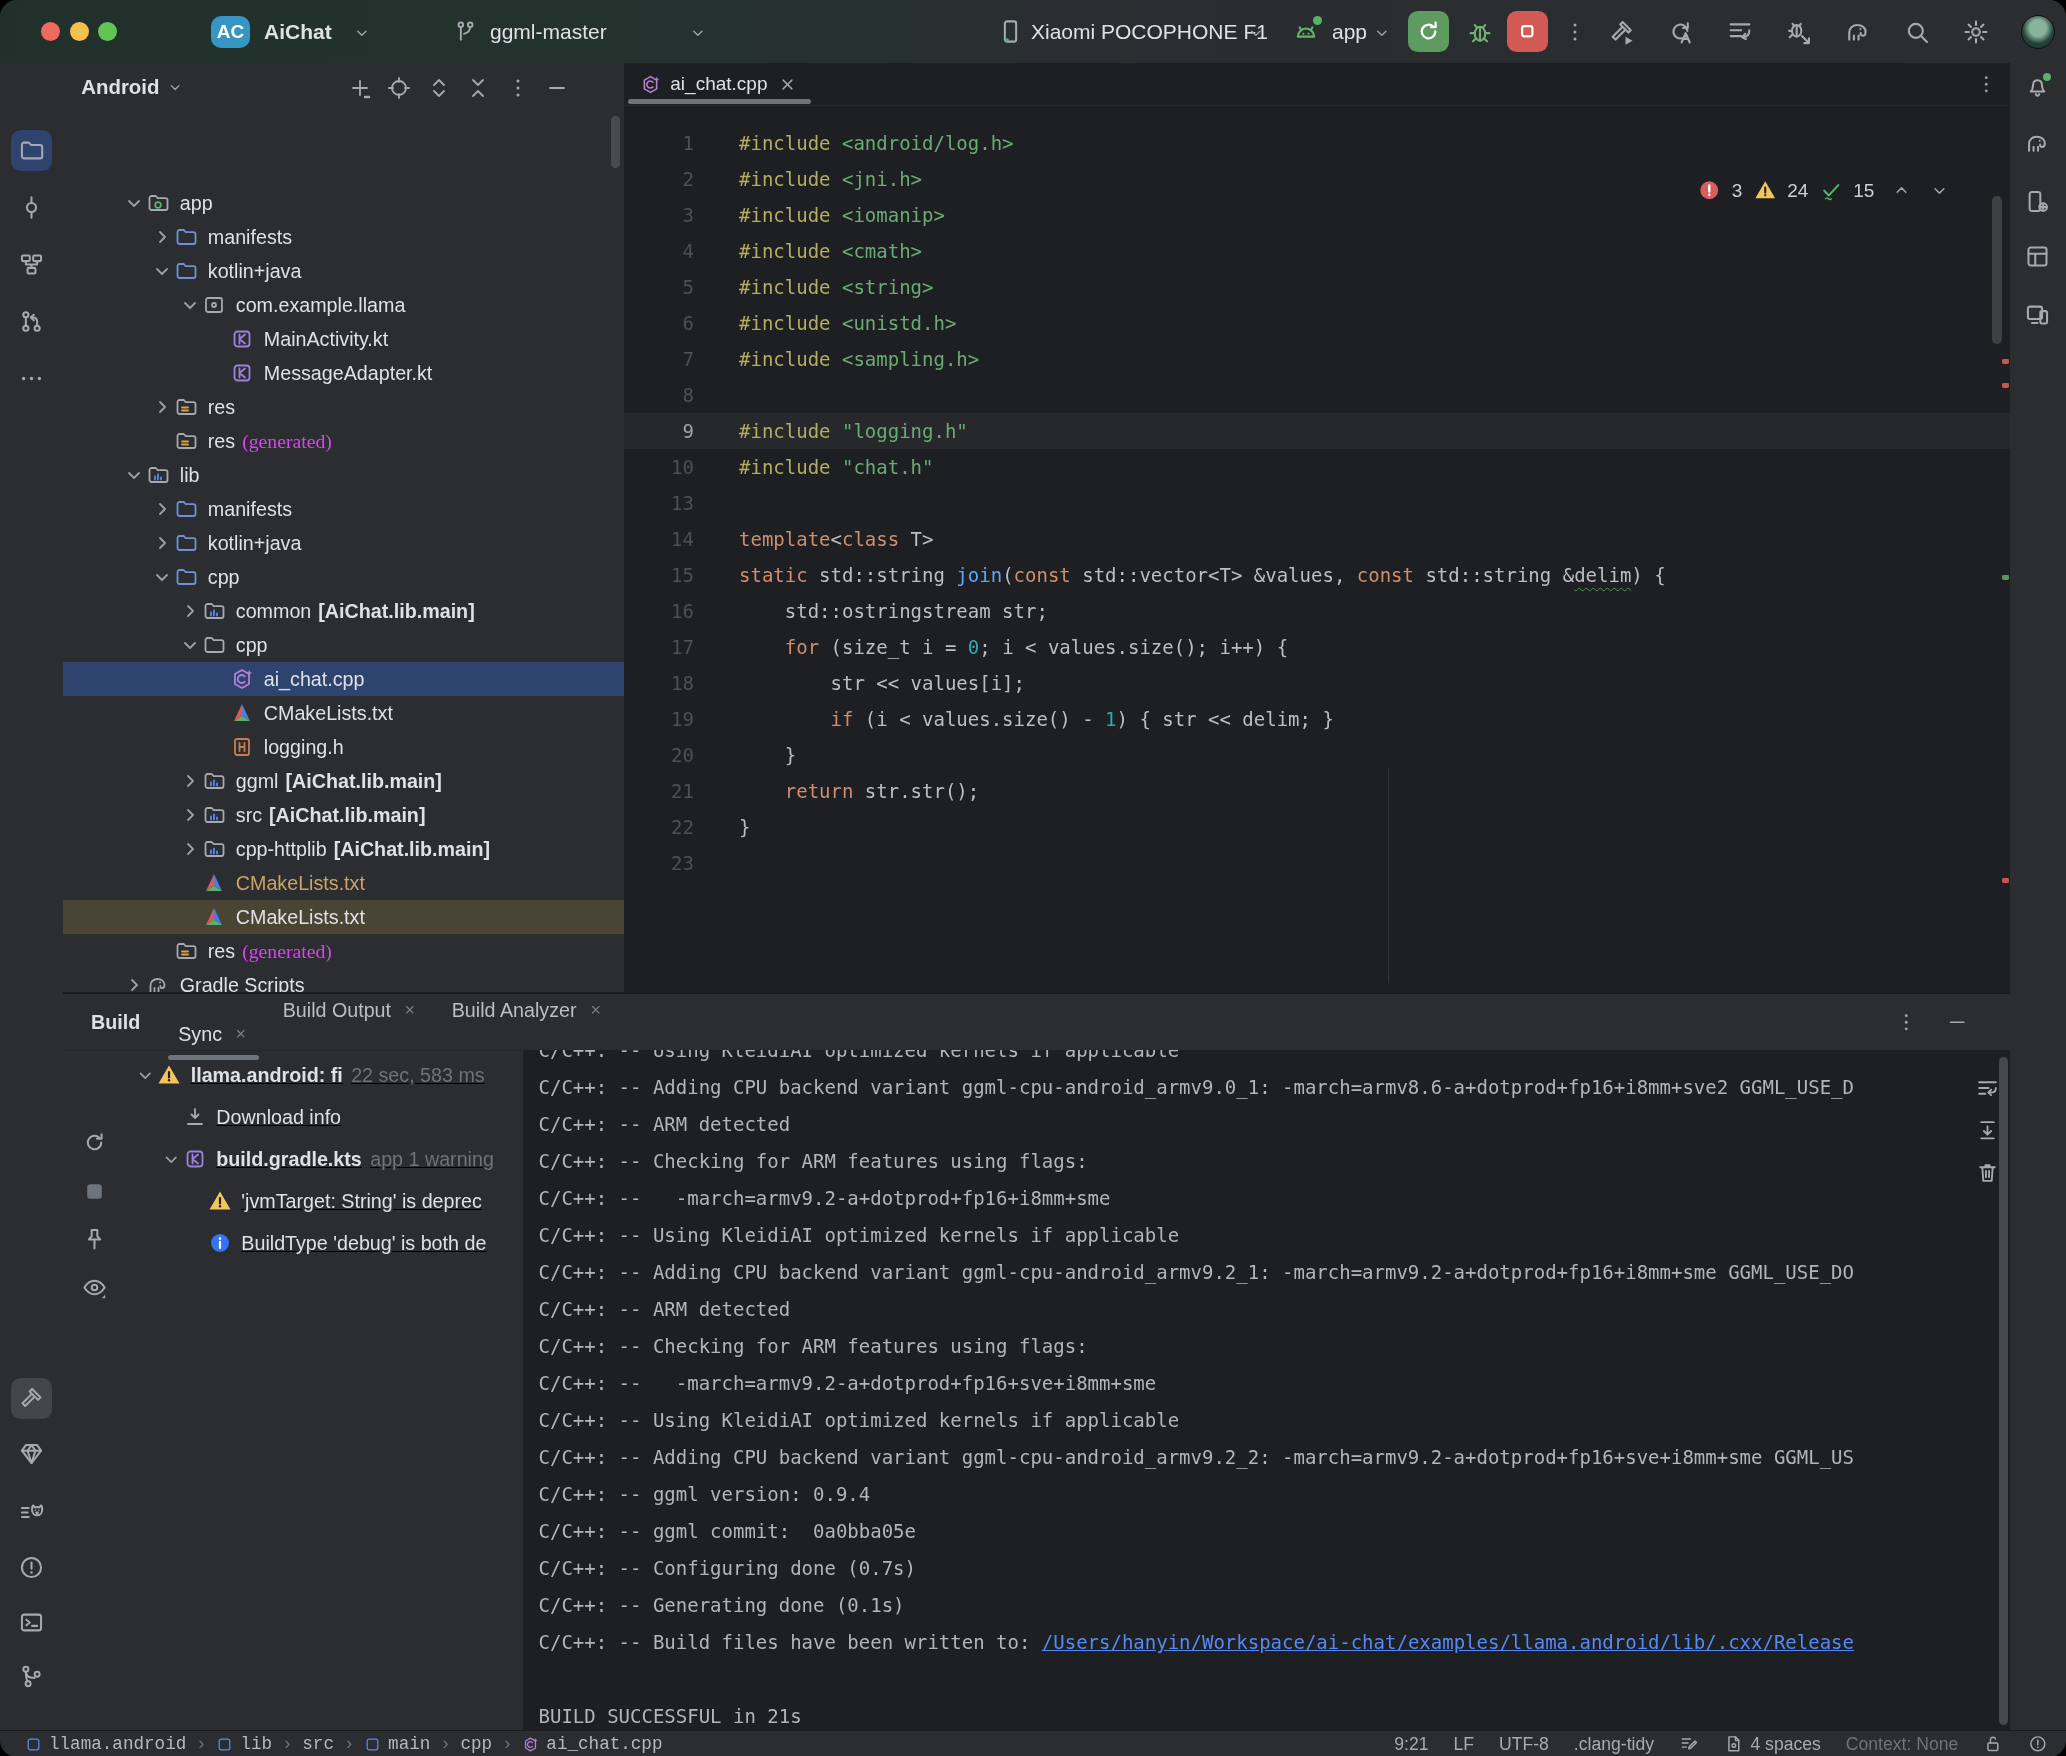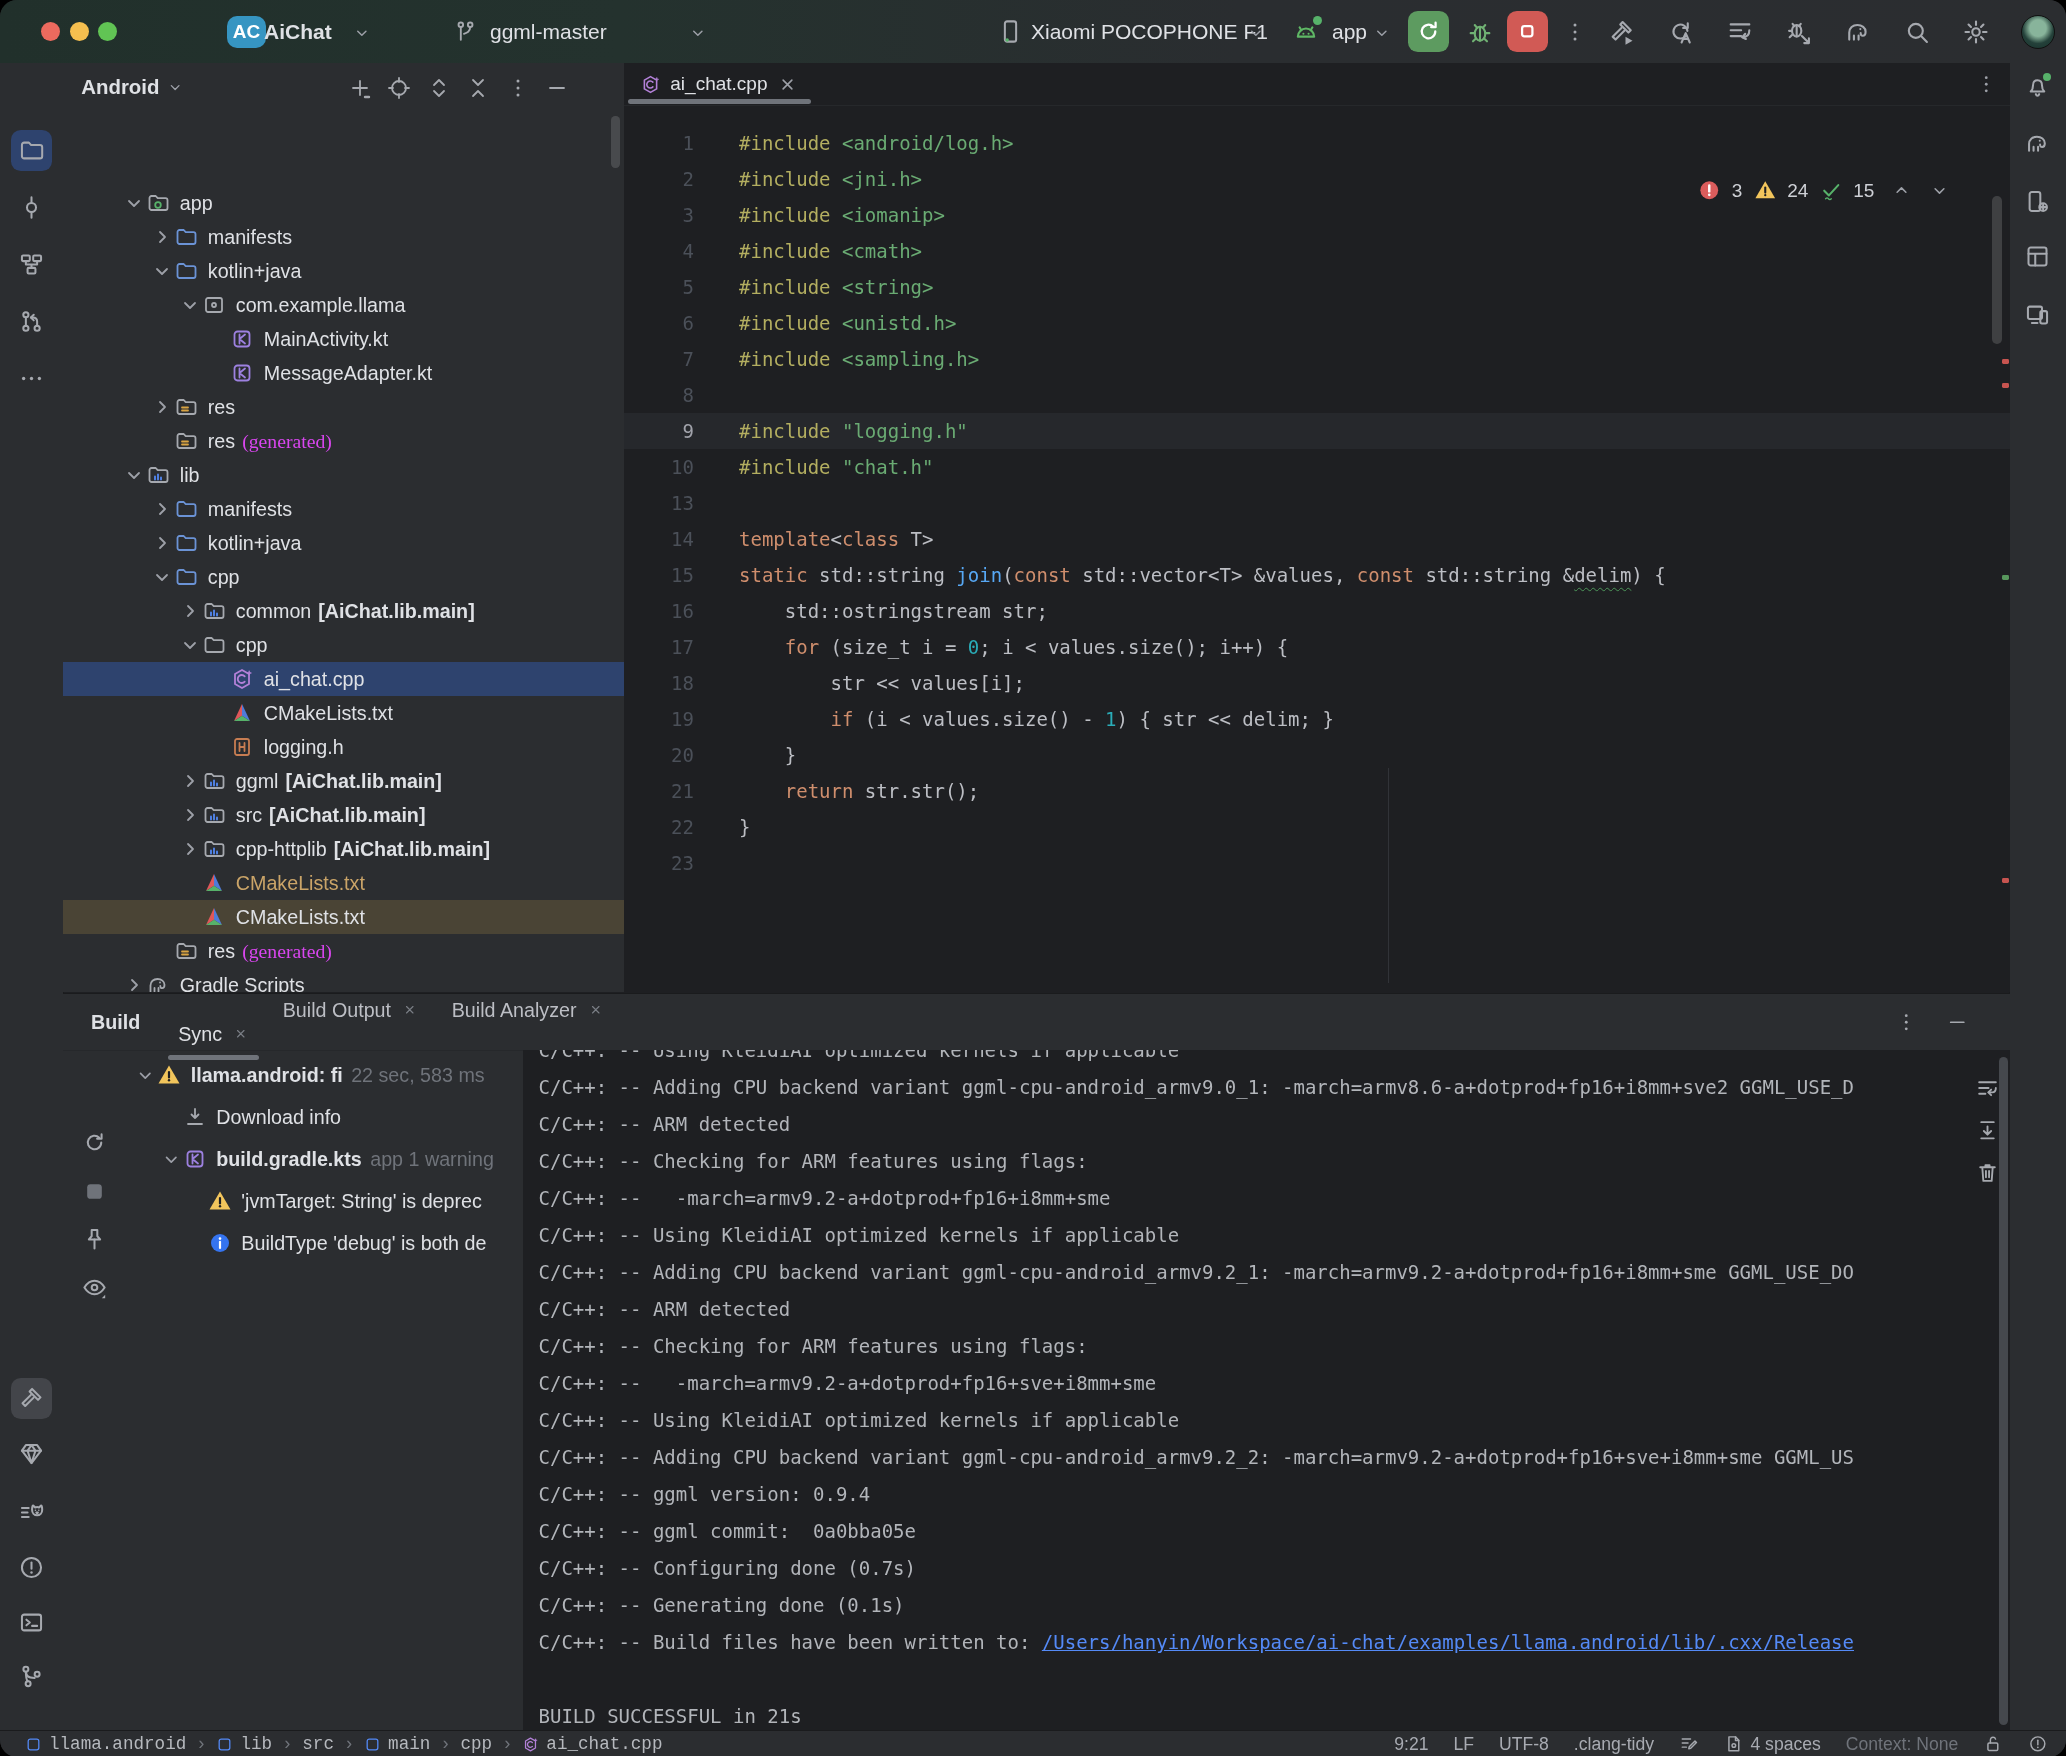--- a/index.html
+++ b/index.html
@@ -12,21 +12,21 @@
   .ic svg{width:100%;height:100%;}
 
   
   #titlebar{position:absolute;left:0;top:0;width:100%;height:63px;
     background:linear-gradient(90deg,#21302b 0%,#24322e 30%,#2a2d30 60%,#2b2d30 100%);
     border-bottom:0.7px solid #1a1b1d;}
   .light{position:absolute;top:22px;width:19px;height:19px;border-radius:50%;}
   #light-close{left:41px;background:#ec6a5e;}
   #light-min{left:70px;background:#f5bf4f;}
   #light-zoom{left:98px;background:#61c454;}
-  #ac-badge{position:absolute;left:227px;top:15.5px;width:39px;height:32px;border-radius:10px;
+  #ac-badge{position:absolute;left:211px;top:15.5px;width:39px;height:32px;border-radius:10px;
     background:#3695c2;color:#fff;font-weight:bold;font-size:19px;display:flex;align-items:center;justify-content:center;}
   .tb-label{position:absolute;top:0;height:63px;display:flex;align-items:center;color:#dfe1e5;font-size:21px;}
   .tb-ic{position:absolute;}
   #run-btn{position:absolute;left:1408px;top:11.2px;width:41px;height:41px;border-radius:9.8px;background:#5d9b60;
     display:flex;align-items:center;justify-content:center;color:#fff;}
   #stop-btn{position:absolute;left:1507px;top:11.2px;width:41px;height:41px;border-radius:9.8px;background:#d15a55;
     display:flex;align-items:center;justify-content:center;color:#fff;}
   #tb-right{position:absolute;right:11.2px;top:0;height:63px;display:flex;align-items:center;gap:31px;}
   #tb-right .ic{width:28px;height:28px;}
   #avatar{width:32px;height:32px;border-radius:50%;background:radial-gradient(circle at 50% 38%,#88b49b 0 32%,#24413a 60%,#17302b 100%);border:0.7px solid #111;}
@@ -93,21 +93,21 @@
   #build-title{margin-left:28px;font-size:19.7px;font-weight:700;color:#dfe1e5;}
   .btab{position:relative;height:56px;display:flex;align-items:center;gap:11.2px;padding:0 17px;font-size:19.7px;color:#bcbec4;}
   .btab:first-of-type{margin-left:21px;}
   .btab .tclose{width:15.5px;height:15.5px;color:#7a7e85;}
   .btab.active{color:#dfe1e5;margin-top:24px;}
   .btab.active::after{content:"";position:absolute;left:7px;right:7px;bottom:2.1px;height:4.9px;border-radius:2.8px;background:#6f737a;}
   #build-header-right{position:absolute;right:42px;top:17px;display:flex;gap:28px;}
   #build-header-right .ic{width:22.5px;height:22.5px;}
   #build-strip{position:absolute;left:0;top:56px;bottom:0;width:63px;}
   #build-strip .ic{position:absolute;left:18.3px;width:27px;height:27px;}
-  #build-tree{position:absolute;left:63px;top:56px;width:397px;bottom:0;overflow:hidden;padding-top:4.2px;}
+  #build-tree{position:absolute;left:63px;top:56px;width:397px;bottom:0;overflow:hidden;padding-top:4.2px;text-decoration:underline;}
   .brow{height:42px;display:flex;align-items:center;font-size:19.7px;color:#dfe1e5;white-space:nowrap;}
   .brow .chev{width:22.5px;height:22.5px;flex:0 0 22.5px;color:#9da0a8;}
   .brow .ticon{width:24px;height:24px;flex:0 0 24px;margin-right:9.8px;}
   .brow .blbl{font-weight:600;}
   .brow .dim{color:#6f737a;margin-left:8.4px;font-weight:400;}
   #console{position:absolute;left:460px;top:56px;right:0;bottom:0;background:#1e1f22;overflow:hidden;}
   #console-lines{margin-top:-18.3px;padding-left:15.5px;}
   .kline{height:37px;display:flex;align-items:center;font-family:"DejaVu Sans Mono",monospace;font-size:19px;color:#b2b5ba;white-space:pre;}
   .kline a{color:#548af7;text-decoration:underline;}
   #console-icons{position:absolute;right:9.8px;top:82px;display:flex;flex-direction:column;gap:17px;}

